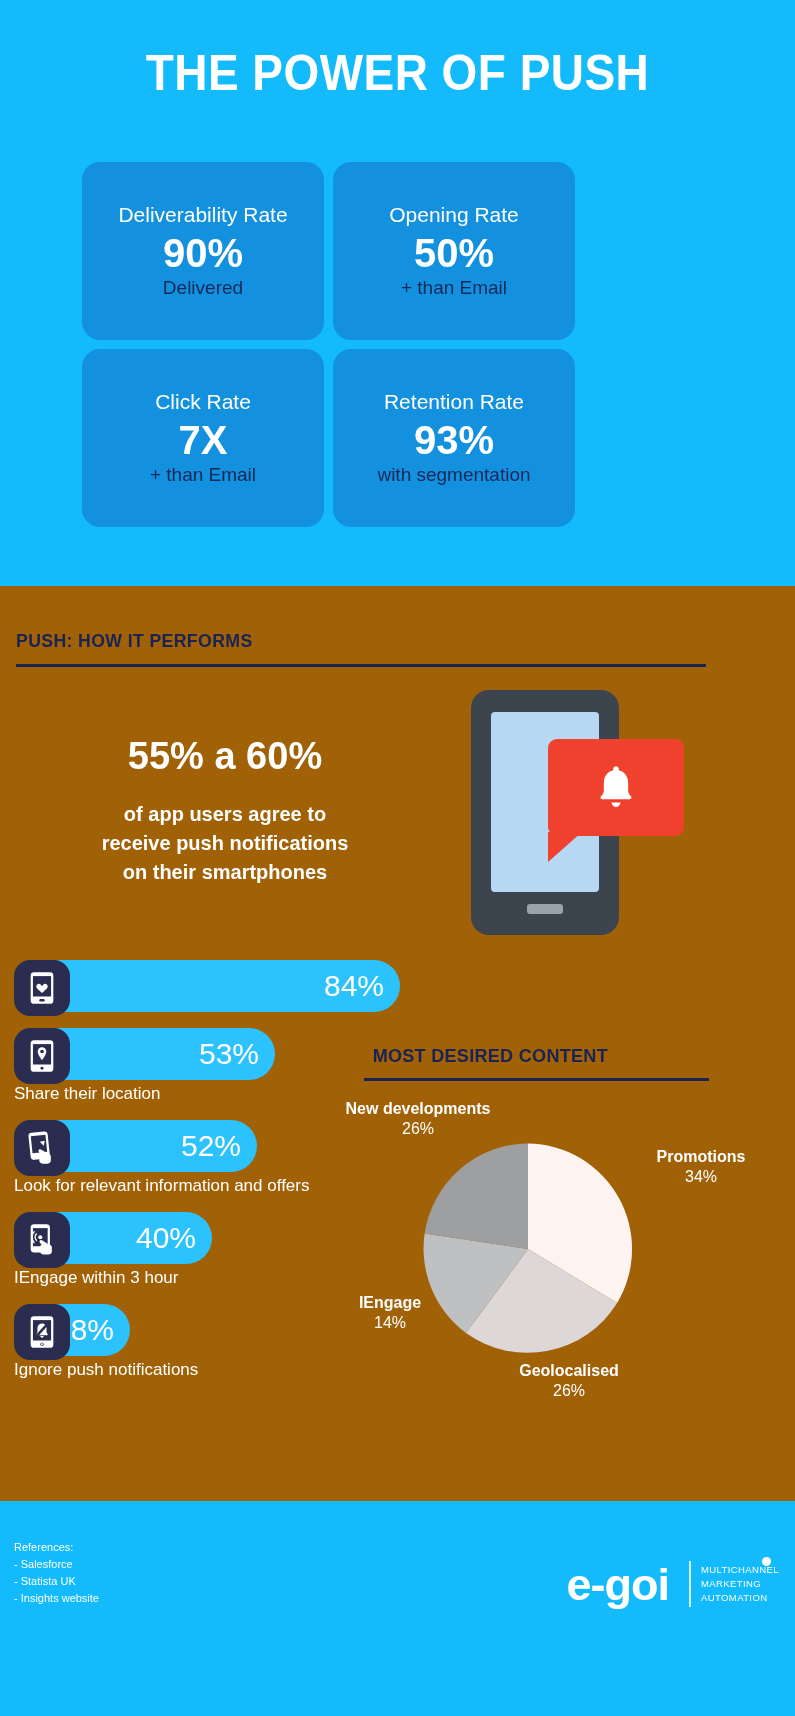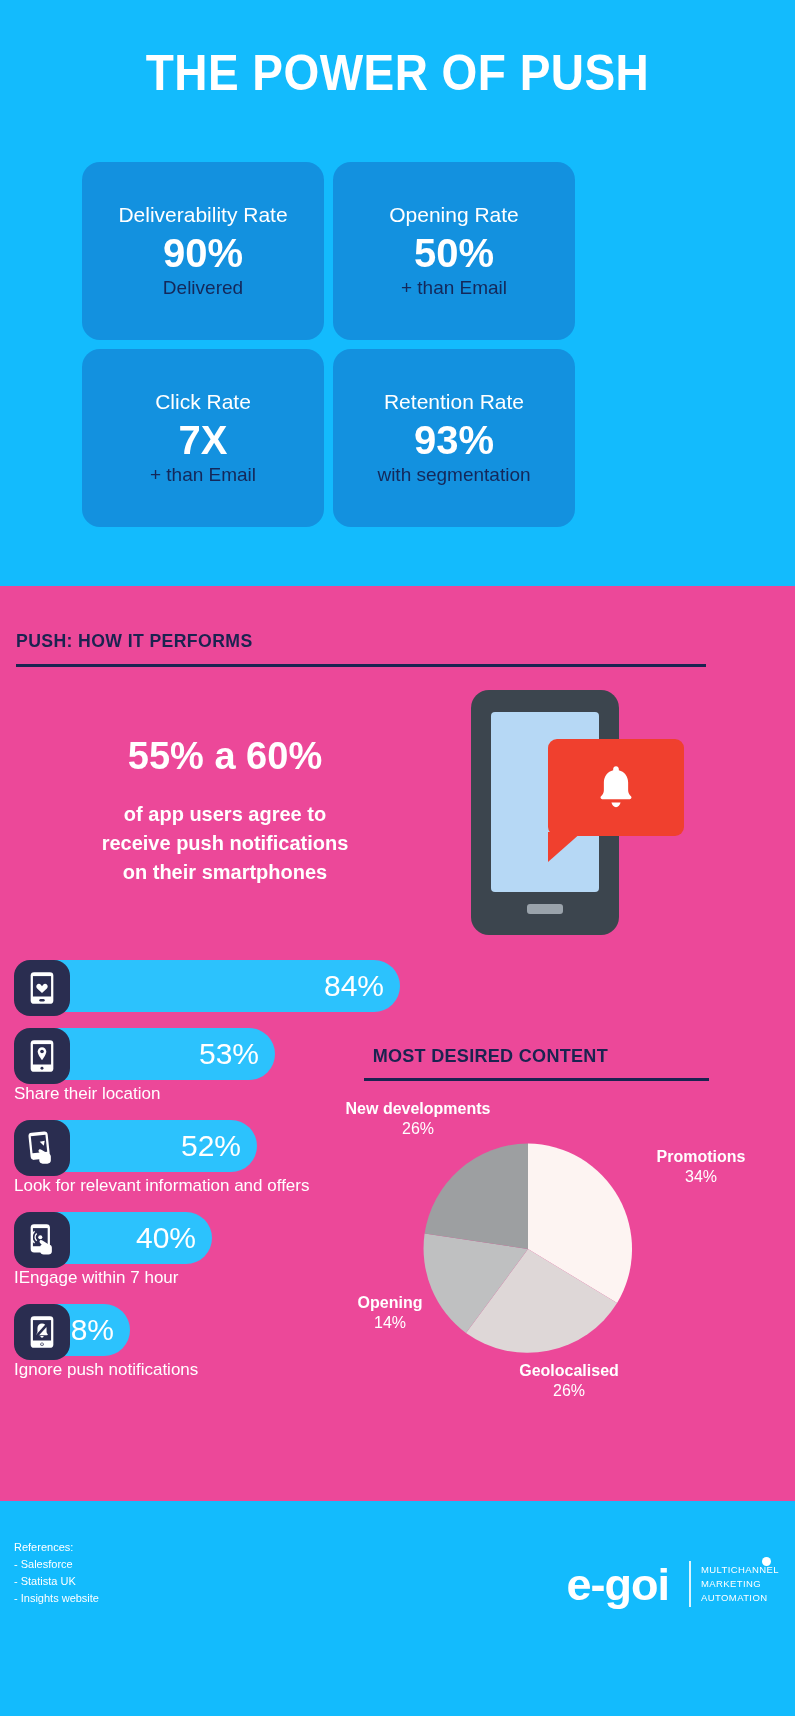--- a/index.html
+++ b/index.html
@@ -62,21 +62,21 @@
   }
   .stat-sub {
     color:#14285a;
     font-size:19px;
     line-height:1.1;
   }
 
   
   .mid {
     position:absolute; left:0; top:586px; width:795px; height:915px;
-    background:#ec4899;
+    background:#a16207;
   }
   .section-head {
     position:absolute; left:16px; top:44px; width:690px;
   }
   .section-head .label {
     color:#1b2350;
     font-size:19px;
     font-weight:bold;
     letter-spacing:0.4px;
     transform:scaleX(0.93);
@@ -318,21 +318,21 @@
       <div class="bar-icon">
         <svg width="32" height="34" viewBox="0 0 26 30" aria-hidden="true">
           <rect x="3" y="1" width="17" height="25" rx="3" fill="#ffffff"></rect>
           <rect x="5" y="4.5" width="13" height="16" fill="#2a2d50"></rect>
           <circle cx="11.5" cy="12.5" r="1.8" fill="#ffffff"></circle>
           <path d="M8.3 9.3a4.6 4.6 0 000 6.4" stroke="#ffffff" stroke-width="1.3" fill="none"></path>
           <path d="M6.4 7.3a7.3 7.3 0 000 10.4" stroke="#ffffff" stroke-width="1.1" fill="none"></path>
           <path fill="#ffffff" d="M13.4 15.5c-1.1-1-2.6-.4-2.6.9 0 1 .8 1.9 1.9 2.7l.2.2c-.7.1-1.4.6-1.4 1.6v4.3c0 1.5 1.3 2.7 3 2.7h4.2c1.7 0 3-1.2 3-2.7v-3.6c0-1.3-1-2.4-2.4-2.4z"></path>
         </svg>
       </div>
-      <span class="bar-label">IEngage within 7 hour</span>
+      <span class="bar-label">IEngage within 3 hour</span>
     </div>
 
     <div class="bar-row">
       <div class="bar-track" style="width:116px;">
         <span class="bar-pct">8%</span>
       </div>
       <div class="bar-icon">
         <svg width="30" height="34" viewBox="0 0 22 30" aria-hidden="true">
           <rect x="1" y="1" width="20" height="28" rx="3" fill="#ffffff"></rect>
           <rect x="3" y="4.5" width="16" height="18" fill="#2a2d50"></rect>
@@ -368,21 +368,21 @@
 
       <div class="pie-lab lab-new">
         <span class="n">New developments</span>
         <span class="v">26%</span>
       </div>
       <div class="pie-lab lab-promo">
         <span class="n">Promotions</span>
         <span class="v">34%</span>
       </div>
       <div class="pie-lab lab-other">
-        <span class="n">Opening</span>
+        <span class="n">IEngage</span>
         <span class="v">14%</span>
       </div>
       <div class="pie-lab lab-geo">
         <span class="n">Geolocalised</span>
         <span class="v">26%</span>
       </div>
     </div>
   </div>
 
   <div class="footer">

